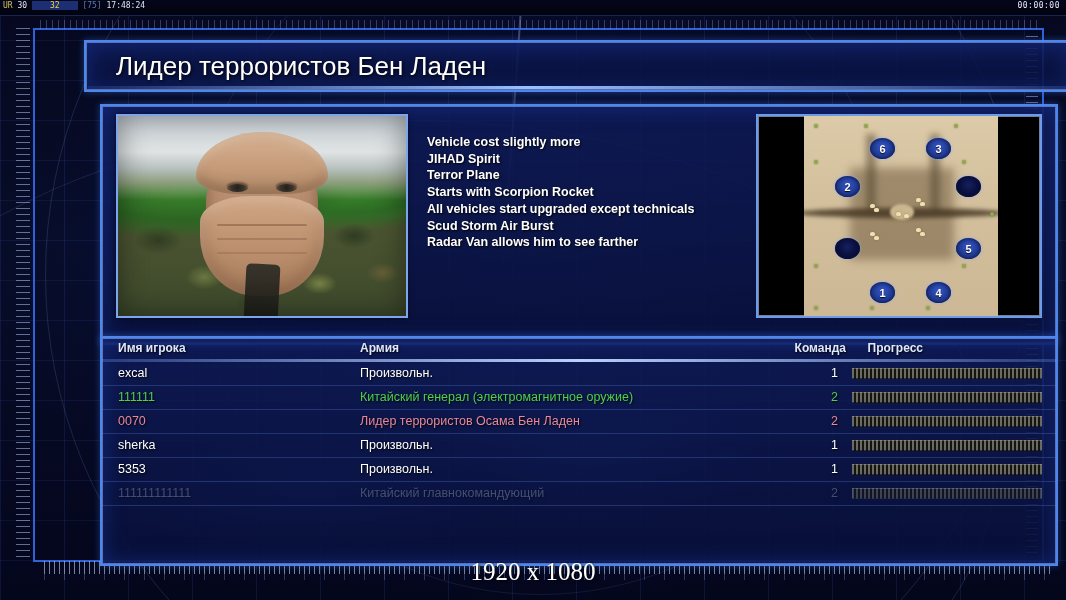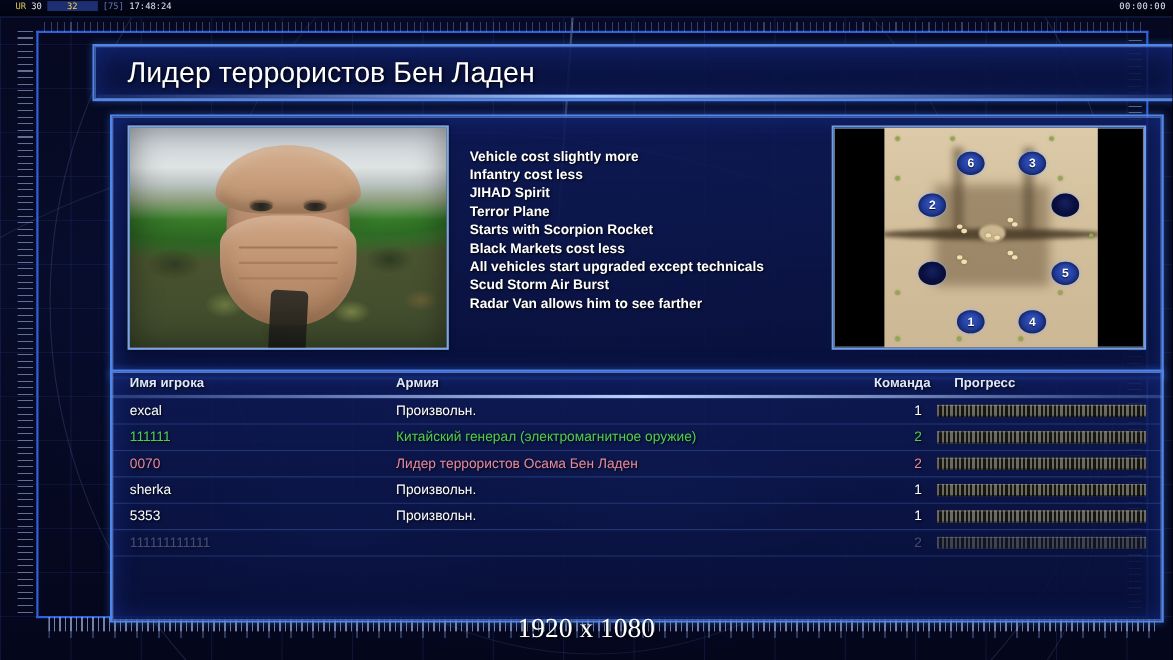--- a/index.html
+++ b/index.html
@@ -57,21 +57,21 @@
     position: absolute; left: 0; top: 0; width: 1066px; height: 16px;
     background: linear-gradient(180deg,#04061a,#02030f);
     border-bottom: 1px solid rgba(60,96,190,0.35);
     z-index: 30;
   }
   .topbar-left {
     position: absolute; left: 3px; top: 1px;
     font-family: "DejaVu Sans Mono", monospace;
     font-size: 8px; letter-spacing: 0px; white-space: nowrap;
   }
-  .tb-ur   { color: #d8c45a; margin-left: 11px; }
+  .tb-ur   { color: #d8c45a; }
   .tb-n1   { color: #e6e6ee; }
   .tb-n2   { color: #f0d84a; background: #1d2f72; padding: 0 18px; }
   .tb-br   { color: #5f79b8; }
   .tb-time { color: #dfe4f2; }
   .topbar-right {
     position: absolute; right: 6px; top: 1px;
     font-family: "DejaVu Sans Mono", monospace;
     font-size: 8px; color: #e8ecf8; letter-spacing: 0.5px;
   }
 
@@ -396,25 +396,23 @@
           <div class="p-eye l"></div>
           <div class="p-eye r"></div>
         </div>
         <div class="p-strap"></div>
         <div class="p-vign"></div>
       </div>
     </div>
 
     <ul class="features" id="feature-list">
         <li>Vehicle cost slightly more</li>
-        <li>Infantry cost less</li>
         <li>JIHAD Spirit</li>
         <li>Terror Plane</li>
         <li>Starts with Scorpion Rocket</li>
-        <li>Black Markets cost less</li>
         <li>All vehicles start upgraded except technicals</li>
         <li>Scud Storm Air Burst</li>
         <li>Radar Van allows him to see farther</li>
       </ul>
 
     <div class="minimap-frame">
       <div class="minimap-img" id="minimap">
         <div class="mm-dark mm-center"></div>
         <div class="mm-dark mm-river2"></div>
         <div class="mm-dark mm-river3"></div>
@@ -498,20 +496,21 @@
         <div class="row">
           <div class="cell c-name" style="color: rgb(255, 255, 255);">5353</div>
           <div class="cell c-army" style="color: rgb(255, 255, 255);">Произвольн.</div>
           <div class="cell c-team" style="color: rgb(255, 255, 255);">1</div>
           <div class="bar-wrap">
             <div class="bar-fill" style="width: 100%;"></div>
           </div>
         </div>
         <div class="row dim">
           <div class="cell c-name" style="color: rgb(154, 166, 189);">111111111111</div>
+          <div class="cell c-army" style="color: rgb(154, 166, 189);">Китайский главнокомандующий</div>
           <div class="cell c-team" style="color: rgb(154, 166, 189);">2</div>
           <div class="bar-wrap">
             <div class="bar-fill" style="width: 100%;"></div>
           </div>
         </div>
       </div>
   </div>
 
   <div id="res-label">1920 x 1080</div>
 

